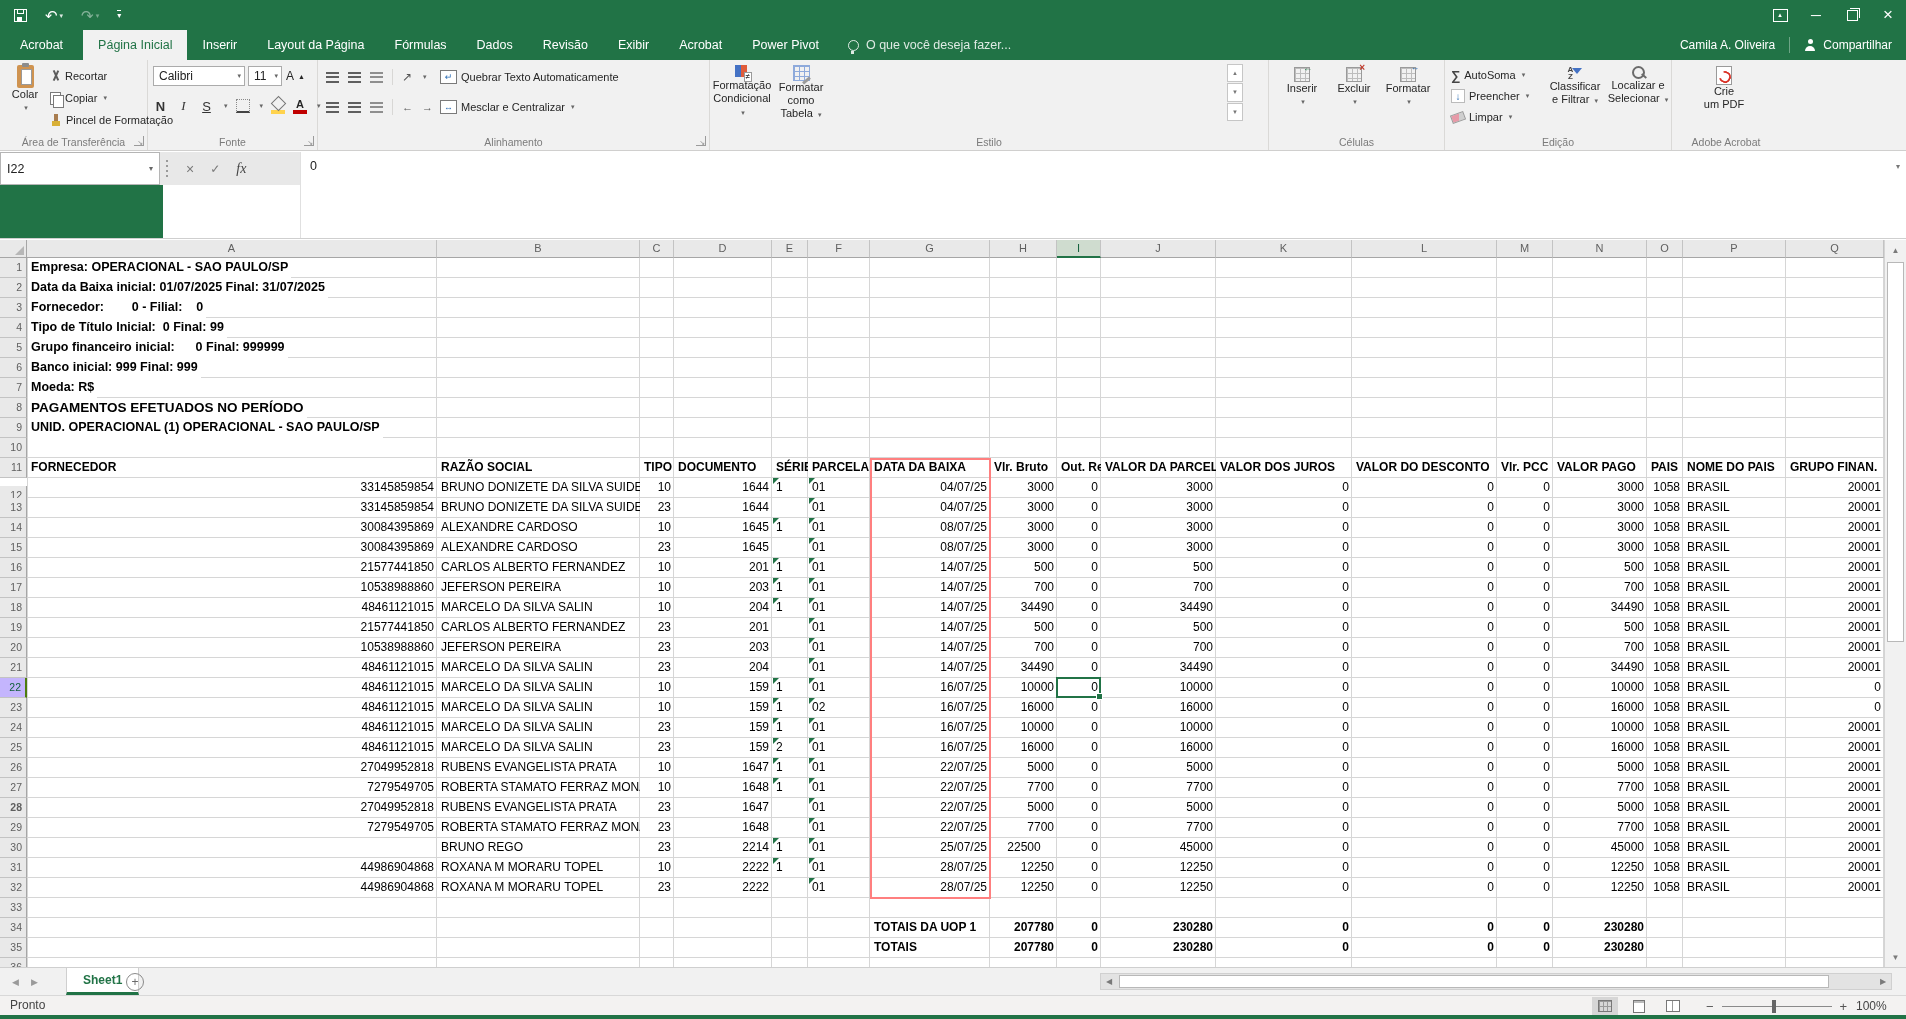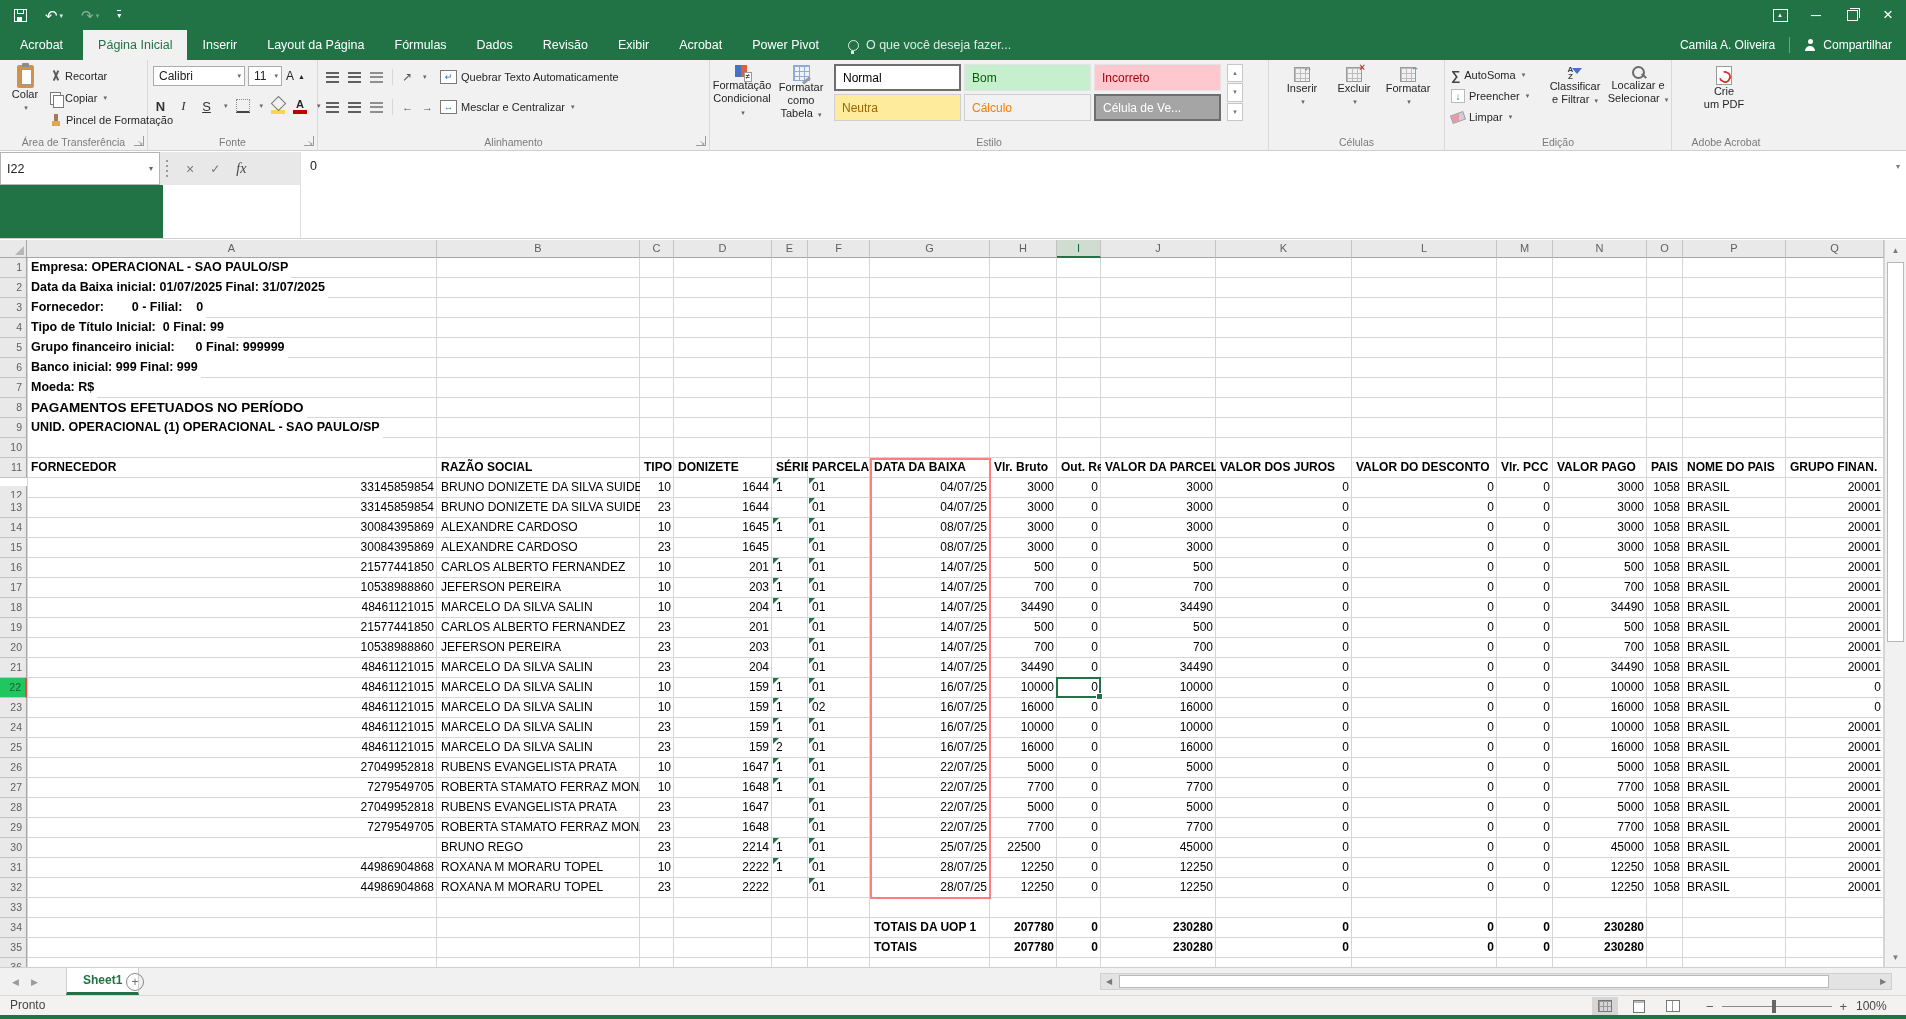--- a/index.html
+++ b/index.html
@@ -104,21 +104,21 @@
   .fb-green{position:absolute;left:0;top:33px;width:163px;bottom:0;background:#217346}
   .fb-input{position:absolute;left:300px;top:0;right:0;height:100%;background:#fff;border-left:1px solid #e0e0e0;font-size:12.5px;color:#222;padding:7px 0 0 9px;box-sizing:border-box}
   .fb-expand{position:absolute;right:6px;top:10px;font-size:8px;color:#777}
   
   #grid{position:absolute;left:0;top:240px;width:1884px;height:727px;background:#fff;overflow:hidden}
   .gl-v{position:absolute;top:18px;bottom:0;width:1px;background:#d6d6d6;z-index:1}
   .gl-h{position:absolute;left:27px;right:0;height:1px;background:#d6d6d6;z-index:1}
   .col-h{position:absolute;top:0;height:18px;background:#e9e9e9;border-right:1px solid #c3c3c3;border-bottom:1px solid #a6a6a6;box-sizing:border-box;font-size:11px;color:#5f5f5f;text-align:center;line-height:17px;z-index:4}
   .col-h.active{background:#cfdccf;border-bottom:2px solid #217346;color:#14613c}
   .row-h{position:absolute;left:0;width:27px;background:#e9e9e9;border-right:1px solid #a6a6a6;border-bottom:1px solid #c3c3c3;box-sizing:border-box;font-size:10.5px;color:#5f5f5f;text-align:right;padding-right:4px;z-index:4}
-  .row-h.active{background:#22c55e;border-right:2px solid #ef4444;color:#14613c}
+  .row-h.active{background:#c4b5fd;border-right:2px solid #4d7c0f;color:#14613c}
   .corner{position:absolute;left:0;top:0;width:27px;height:18px;background:#e9e9e9;border-right:1px solid #a6a6a6;border-bottom:1px solid #a6a6a6;box-sizing:border-box;z-index:4}
   .corner:after{content:"";position:absolute;right:2px;bottom:2px;border-style:solid;border-width:0 0 9px 9px;border-color:transparent transparent #b7b7b7 transparent}
   .cell{position:absolute;z-index:2;font-size:12px;color:#000;white-space:nowrap;overflow:hidden;padding:0 3px;box-sizing:border-box}
   .cell.b{font-weight:bold}
   .cell.info{overflow:visible;background:#fff;z-index:3;white-space:pre;font-size:12.5px}
   .cell.flag:before{content:"";position:absolute;left:0;top:0;border:3px solid transparent;border-left-color:#217346;border-top-color:#217346}
   #red-box{position:absolute;border:2px solid #ff7f7f;box-sizing:border-box;z-index:5;pointer-events:none}
   #sel-cell{position:absolute;border:2px solid #217346;box-sizing:border-box;z-index:6;background:transparent}
   #sel-cell:after{content:"";position:absolute;right:-4px;bottom:-4px;width:5px;height:5px;background:#217346;border:1px solid #fff}
   
@@ -293,28 +293,20 @@
     <div class="bigcol" style="left:4px;top:5px;width:56px">
       <span class="icon-condfmt"></span>
       <span>Formatação</span>
       <span><span>Condicional</span> <span class="arr">▾</span></span>
     </div>
     <div class="bigcol" style="left:62px;top:5px;width:58px">
       <span class="icon-tablefmt"></span>
       <span>Formatar como</span>
       <span><span>Tabela</span> <span class="arr">▾</span></span>
     </div>
-    <div id="style-gallery">
-        <div class="style-chip boxed" style="background: rgb(255, 255, 255); color: rgb(0, 0, 0);">Normal</div>
-        <div class="style-chip" style="background: rgb(198, 239, 206); color: rgb(0, 97, 0);">Bom</div>
-        <div class="style-chip" style="background: rgb(255, 199, 206); color: rgb(156, 0, 6);">Incorreto</div>
-        <div class="style-chip" style="background: rgb(255, 235, 156); color: rgb(156, 101, 0); border: 1px solid rgb(207, 207, 207);">Neutra</div>
-        <div class="style-chip" style="background: rgb(242, 242, 242); color: rgb(250, 125, 0); border: 1px solid rgb(207, 207, 207);">Cálculo</div>
-        <div class="style-chip boxed" style="background: rgb(165, 165, 165); color: rgb(255, 255, 255);">Célula de Ve...</div>
-      </div>
     <div class="gal-scroll">
       <span>▲</span>
       <span>▼</span>
       <span>▼</span>
     </div>
     <div class="rg-label">Estilo</div>
   </div>
 
   <div class="rgroup" style="width:176px">
     <div class="bigcol" style="left:8px;top:7px;width:50px">
@@ -441,21 +433,21 @@
     <div class="row-h" style="top: 358px; height: 20px; line-height: 19px;">18</div>
     <div class="row-h" style="top: 378px; height: 20px; line-height: 19px;">19</div>
     <div class="row-h" style="top: 398px; height: 20px; line-height: 19px;">20</div>
     <div class="row-h" style="top: 418px; height: 20px; line-height: 19px;">21</div>
     <div class="row-h active" style="top: 438px; height: 20px; line-height: 19px;">22</div>
     <div class="row-h" style="top: 458px; height: 20px; line-height: 19px;">23</div>
     <div class="row-h" style="top: 478px; height: 20px; line-height: 19px;">24</div>
     <div class="row-h" style="top: 498px; height: 20px; line-height: 19px;">25</div>
     <div class="row-h" style="top: 518px; height: 20px; line-height: 19px;">26</div>
     <div class="row-h" style="top: 538px; height: 20px; line-height: 19px;">27</div>
-    <div class="row-h" style="top: 558px; height: 20px; line-height: 19px;">28</div>
+    <div class="row-h" style="top: 558px; height: 20px; line-height: 19px; font-weight: bold;">28</div>
     <div class="row-h" style="top: 578px; height: 20px; line-height: 19px;">29</div>
     <div class="row-h" style="top: 598px; height: 20px; line-height: 19px;">30</div>
     <div class="row-h" style="top: 618px; height: 20px; line-height: 19px;">31</div>
     <div class="row-h" style="top: 638px; height: 20px; line-height: 19px;">32</div>
     <div class="row-h" style="top: 658px; height: 20px; line-height: 19px;">33</div>
     <div class="row-h" style="top: 678px; height: 20px; line-height: 19px;">34</div>
     <div class="row-h" style="top: 698px; height: 20px; line-height: 19px;">35</div>
     <div class="row-h" style="top: 718px; height: 20px; line-height: 19px;">36</div>
     <div class="gl-v" style="left: 27px;"></div>
     <div class="gl-v" style="left: 436px;"></div>
@@ -515,21 +507,21 @@
     <div class="cell b info" style="left: 28px; top: 58px; height: 20px; line-height: 19px; text-align: left; font-size: 12.5px;">Fornecedor:        0 - Filial:    0</div>
     <div class="cell b info" style="left: 28px; top: 78px; height: 20px; line-height: 19px; text-align: left; font-size: 12.5px;">Tipo de Título Inicial:  0 Final: 99</div>
     <div class="cell b info" style="left: 28px; top: 98px; height: 20px; line-height: 19px; text-align: left; font-size: 12.5px;">Grupo financeiro inicial:      0 Final: 999999</div>
     <div class="cell b info" style="left: 28px; top: 118px; height: 20px; line-height: 19px; text-align: left; font-size: 12.5px;">Banco inicial: 999 Final: 999</div>
     <div class="cell b info" style="left: 28px; top: 138px; height: 20px; line-height: 19px; text-align: left; font-size: 12.5px;">Moeda: R$</div>
     <div class="cell b info" style="left: 28px; top: 158px; height: 20px; line-height: 19px; text-align: left; font-size: 13.5px;">PAGAMENTOS EFETUADOS NO PERÍODO</div>
     <div class="cell b info" style="left: 28px; top: 178px; height: 20px; line-height: 19px; text-align: left; font-size: 12.5px;">UNID. OPERACIONAL (1) OPERACIONAL - SAO PAULO/SP</div>
     <div class="cell b" style="left: 28px; top: 218px; height: 20px; line-height: 19px; text-align: left; width: 409px;">FORNECEDOR</div>
     <div class="cell b" style="left: 438px; top: 218px; height: 20px; line-height: 19px; text-align: left; width: 202px;">RAZÃO SOCIAL</div>
     <div class="cell b" style="left: 641px; top: 218px; height: 20px; line-height: 19px; text-align: left; width: 33px;">TIPO</div>
-    <div class="cell b" style="left: 675px; top: 218px; height: 20px; line-height: 19px; text-align: left; width: 97px;">DONIZETE</div>
+    <div class="cell b" style="left: 675px; top: 218px; height: 20px; line-height: 19px; text-align: left; width: 97px;">DOCUMENTO</div>
     <div class="cell b" style="left: 773px; top: 218px; height: 20px; line-height: 19px; text-align: left; width: 35px;">SÉRIE</div>
     <div class="cell b" style="left: 809px; top: 218px; height: 20px; line-height: 19px; text-align: left; width: 61px;">PARCELA</div>
     <div class="cell b" style="left: 871px; top: 218px; height: 20px; line-height: 19px; text-align: left; width: 119px;">DATA DA BAIXA</div>
     <div class="cell b" style="left: 991px; top: 218px; height: 20px; line-height: 19px; text-align: left; width: 66px;">Vlr. Bruto</div>
     <div class="cell b" style="left: 1058px; top: 218px; height: 20px; line-height: 19px; text-align: left; width: 43px;">Out. Ret</div>
     <div class="cell b" style="left: 1102px; top: 218px; height: 20px; line-height: 19px; text-align: left; width: 114px;">VALOR DA PARCELA</div>
     <div class="cell b" style="left: 1217px; top: 218px; height: 20px; line-height: 19px; text-align: left; width: 135px;">VALOR DOS JUROS</div>
     <div class="cell b" style="left: 1353px; top: 218px; height: 20px; line-height: 19px; text-align: left; width: 144px;">VALOR DO DESCONTO</div>
     <div class="cell b" style="left: 1498px; top: 218px; height: 20px; line-height: 19px; text-align: left; width: 55px;">Vlr. PCC</div>
     <div class="cell b" style="left: 1554px; top: 218px; height: 20px; line-height: 19px; text-align: left; width: 93px;">VALOR PAGO</div>

